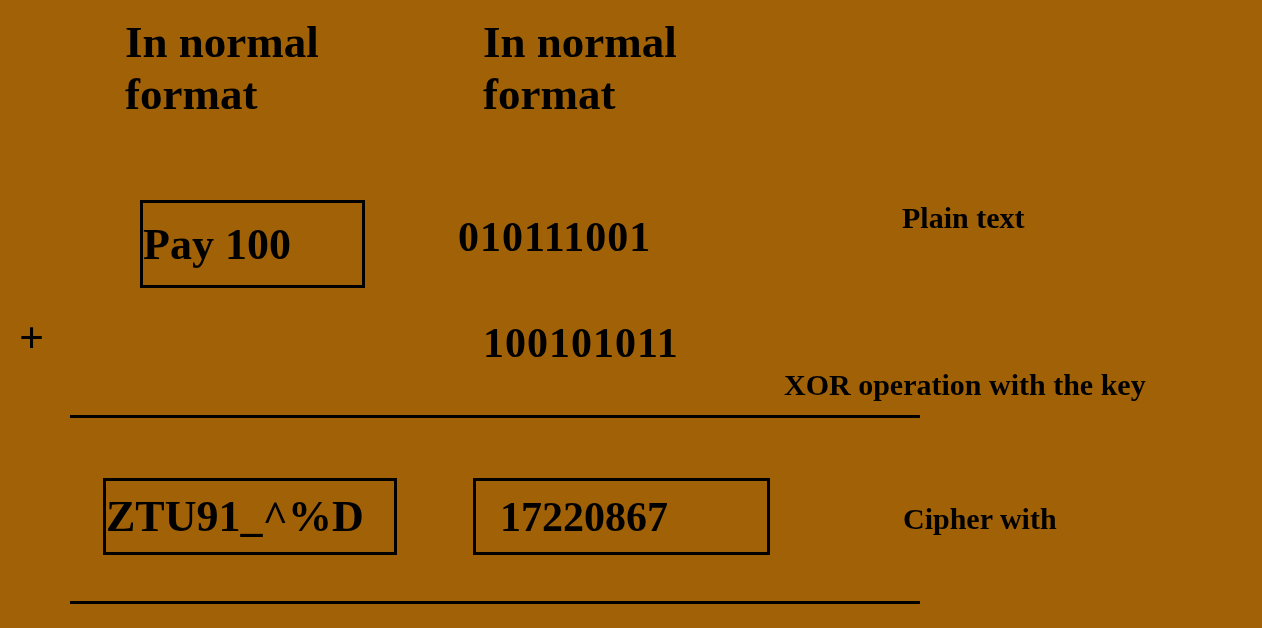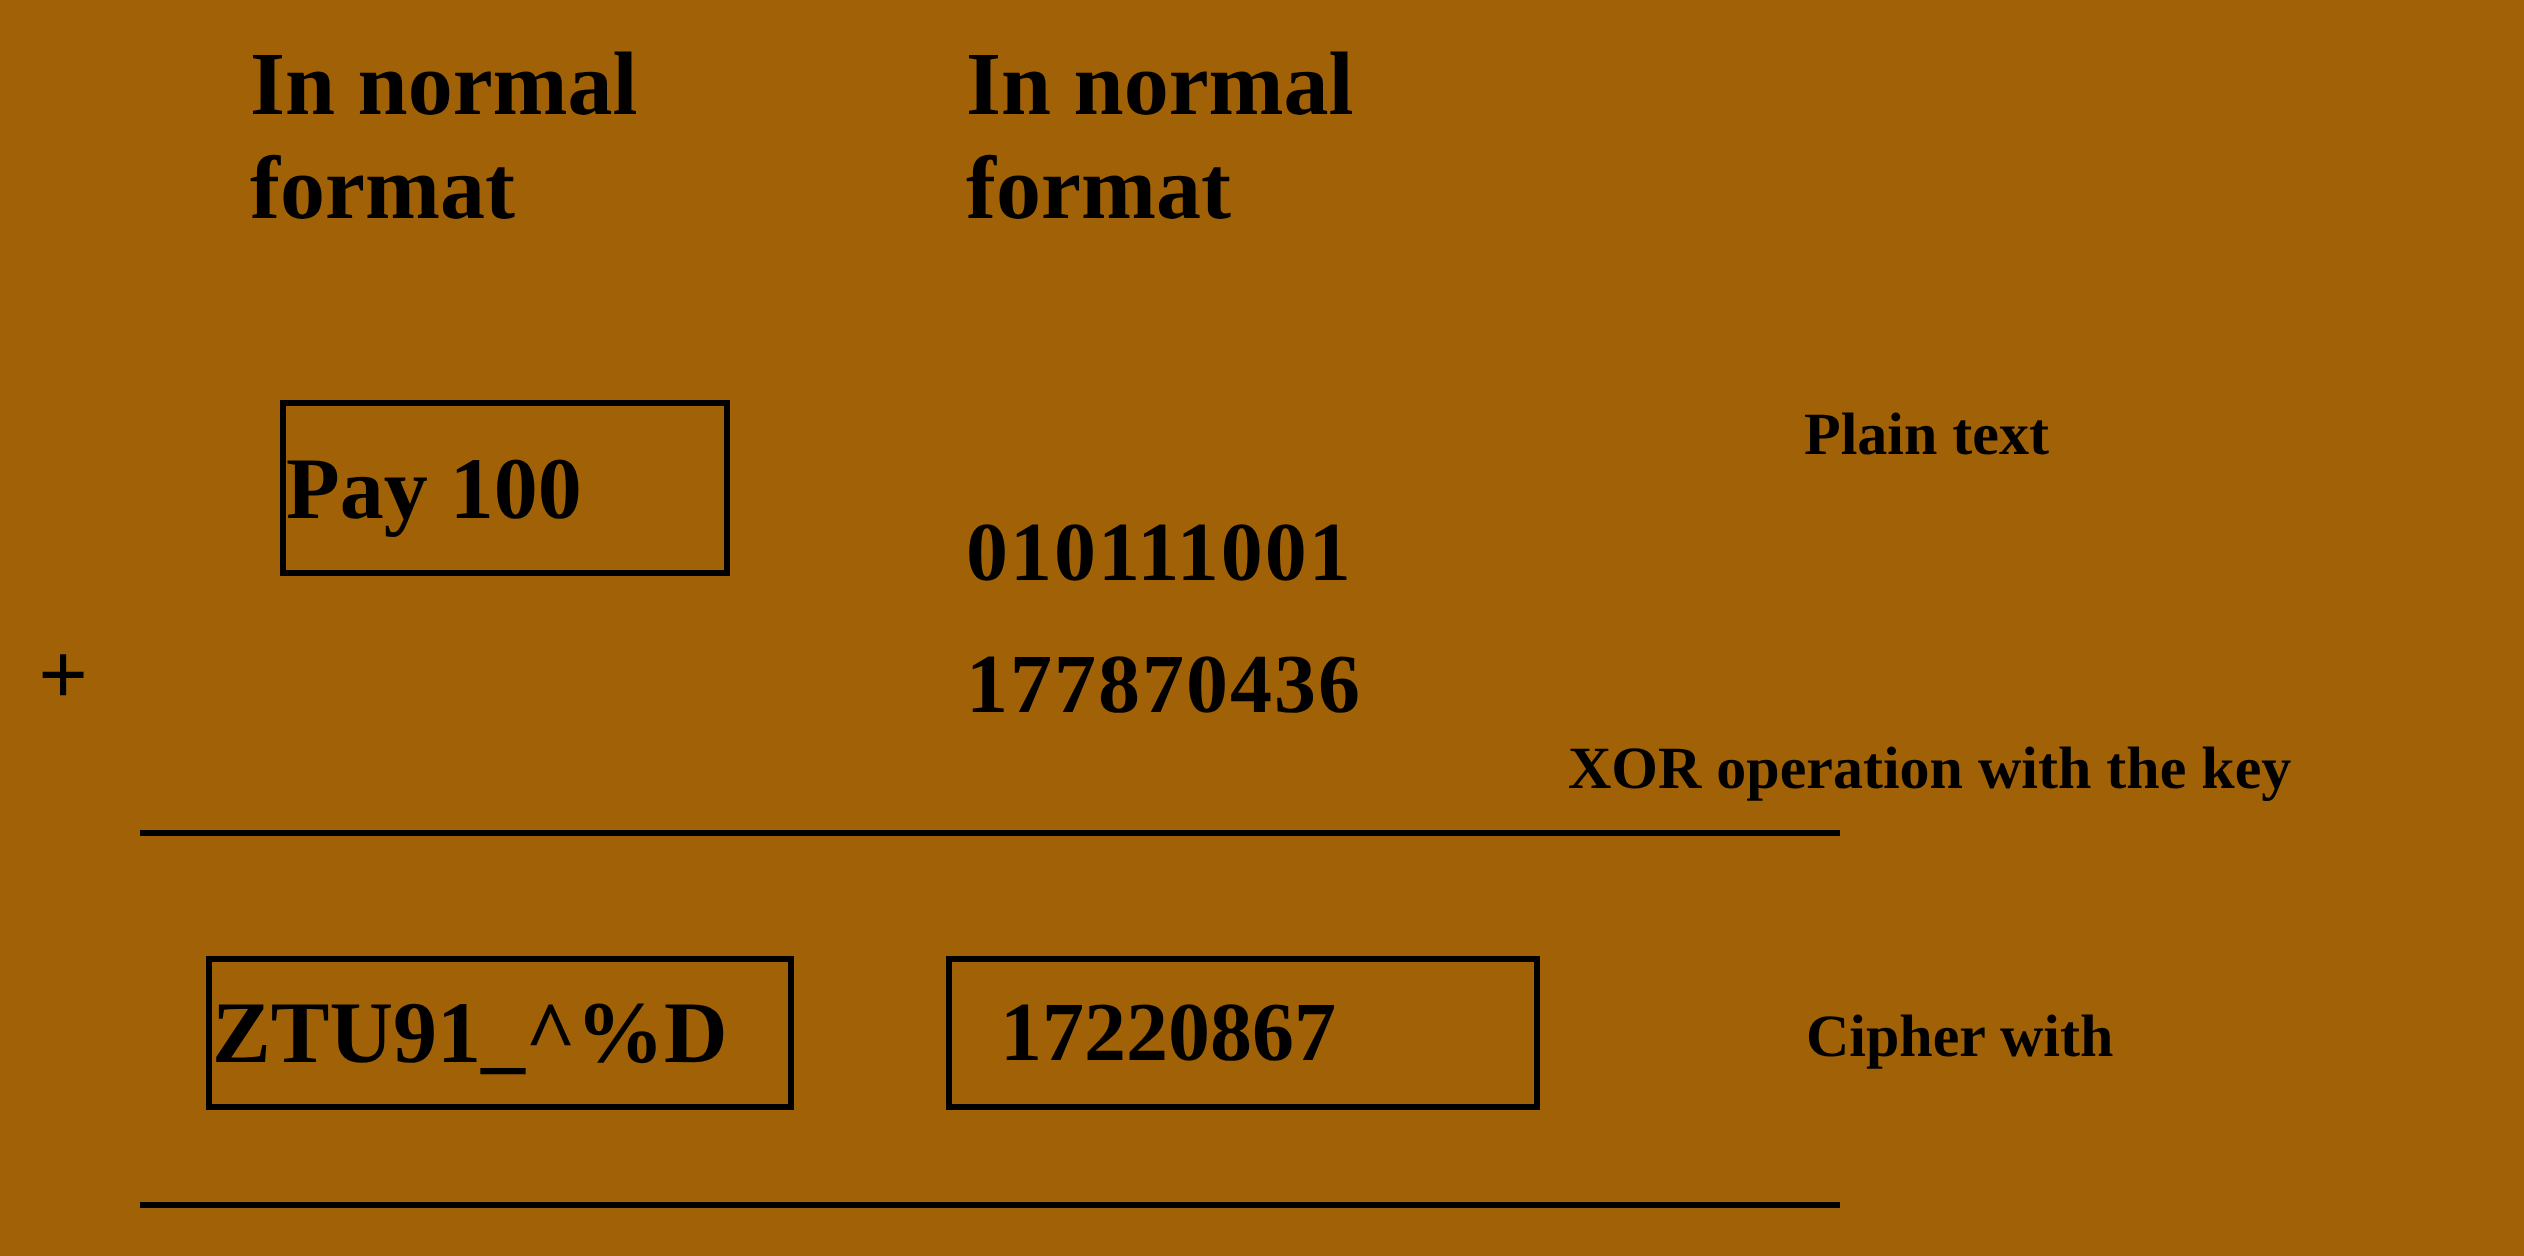--- a/index.html
+++ b/index.html
@@ -68,27 +68,27 @@
 
   <div class="abs hdr" style="left:483px; top:16px;">
     <div>In normal</div>
     <div>format</div>
   </div>
 
   <div class="abs boxed" style="left:140px; top:200px; width:225px; height:88px;">
     <span>Pay 100</span>
   </div>
 
-  <div class="abs binary" style="left:483px; top:216px;margin-top:40px;">010111001</div>
+  <div class="abs binary" style="left:458px; top:216px;">010111001</div>
 
   <div class="abs side-label" style="left:902px; top:198px;">Plain text</div>
 
   <div class="abs operator" style="left:19px; top:316px;">+</div>
 
-  <div class="abs binary" style="left:483px; top:322px;">177870436</div>
+  <div class="abs binary" style="left:483px; top:322px;">100101011</div>
 
   <div class="abs side-label" style="left:784px; top:321px;margin-top:44px;">XOR operation with the key</div>
 
   <div class="abs hline" style="left:70px; top:415px; width:850px;"></div>
 
   <div class="abs boxed" style="left:103px; top:478px; width:294px; height:77px;">
     <span>ZTU91_^%D</span>
   </div>
 
   <div class="abs boxed left-align" style="left:473px; top:478px; width:297px; height:77px; font-size:42px;">

